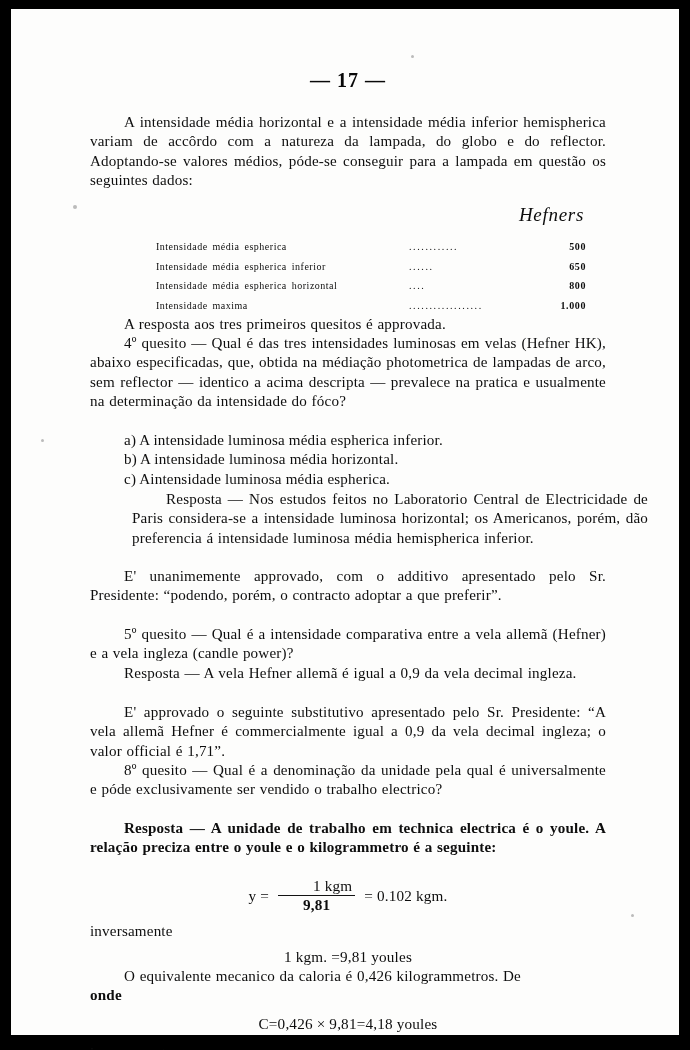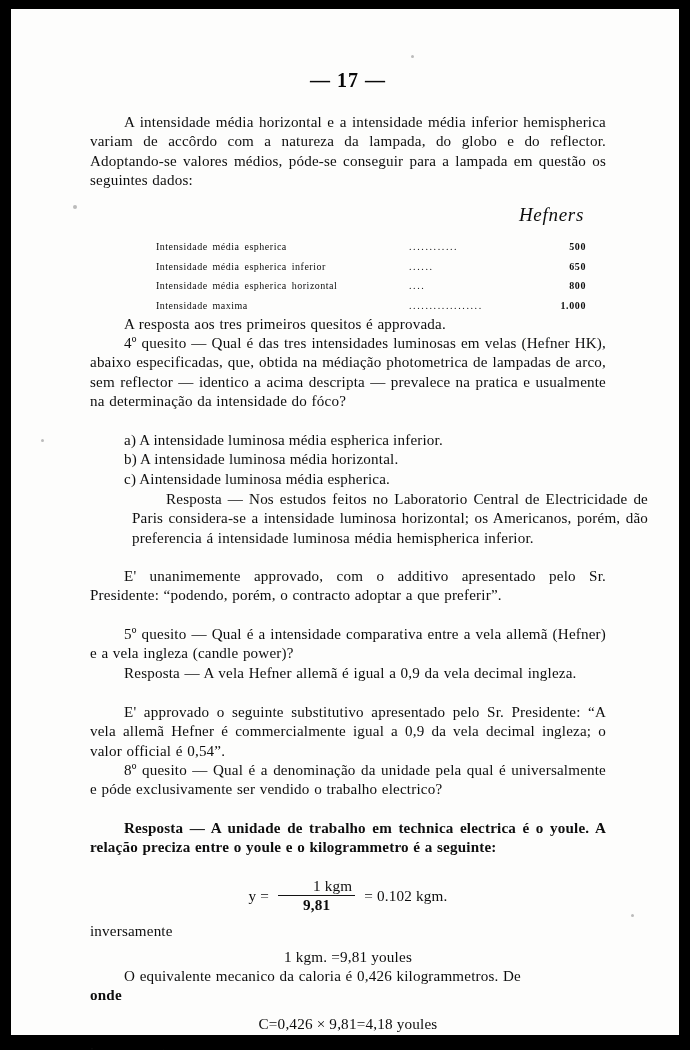--- a/index.html
+++ b/index.html
@@ -211,21 +211,21 @@
 
         <div class="blk" style="top:616px;">
           <p class="para">5º quesito — Qual é a intensidade comparativa entre a vela allemã (Hefner) e a vela ingleza (candle power)?</p>
         </div>
 
         <div class="blk" style="top:655px;">
           <p class="para">Resposta — A vela  Hefner allemã é igual a 0,9 da vela decimal ingleza.</p>
         </div>
 
         <div class="blk" style="top:694px;">
-          <p class="para">E' approvado o seguinte substitutivo  apresentado pelo  Sr. Presidente: “A vela allemã Hefner é commercialmente igual a 0,9 da vela decimal ingleza; o valor official é 0,54”.</p>
+          <p class="para">E' approvado o seguinte substitutivo  apresentado pelo  Sr. Presidente: “A vela allemã Hefner é commercialmente igual a 0,9 da vela decimal ingleza; o valor official é 1,71”.</p>
         </div>
 
         <div class="blk" style="top:752px;">
           <p class="para">8º quesito — Qual é a denominação da unidade pela qual é universalmente e póde exclusivamente ser vendido o trabalho electrico?</p>
         </div>
 
         <div class="blk" style="top:810px;font-weight:bold;">
           <p class="para">Resposta — A unidade de trabalho em technica electrica é o youle. A relação preciza entre o youle e o kilogrammetro é a seguinte:</p>
         </div>
 

